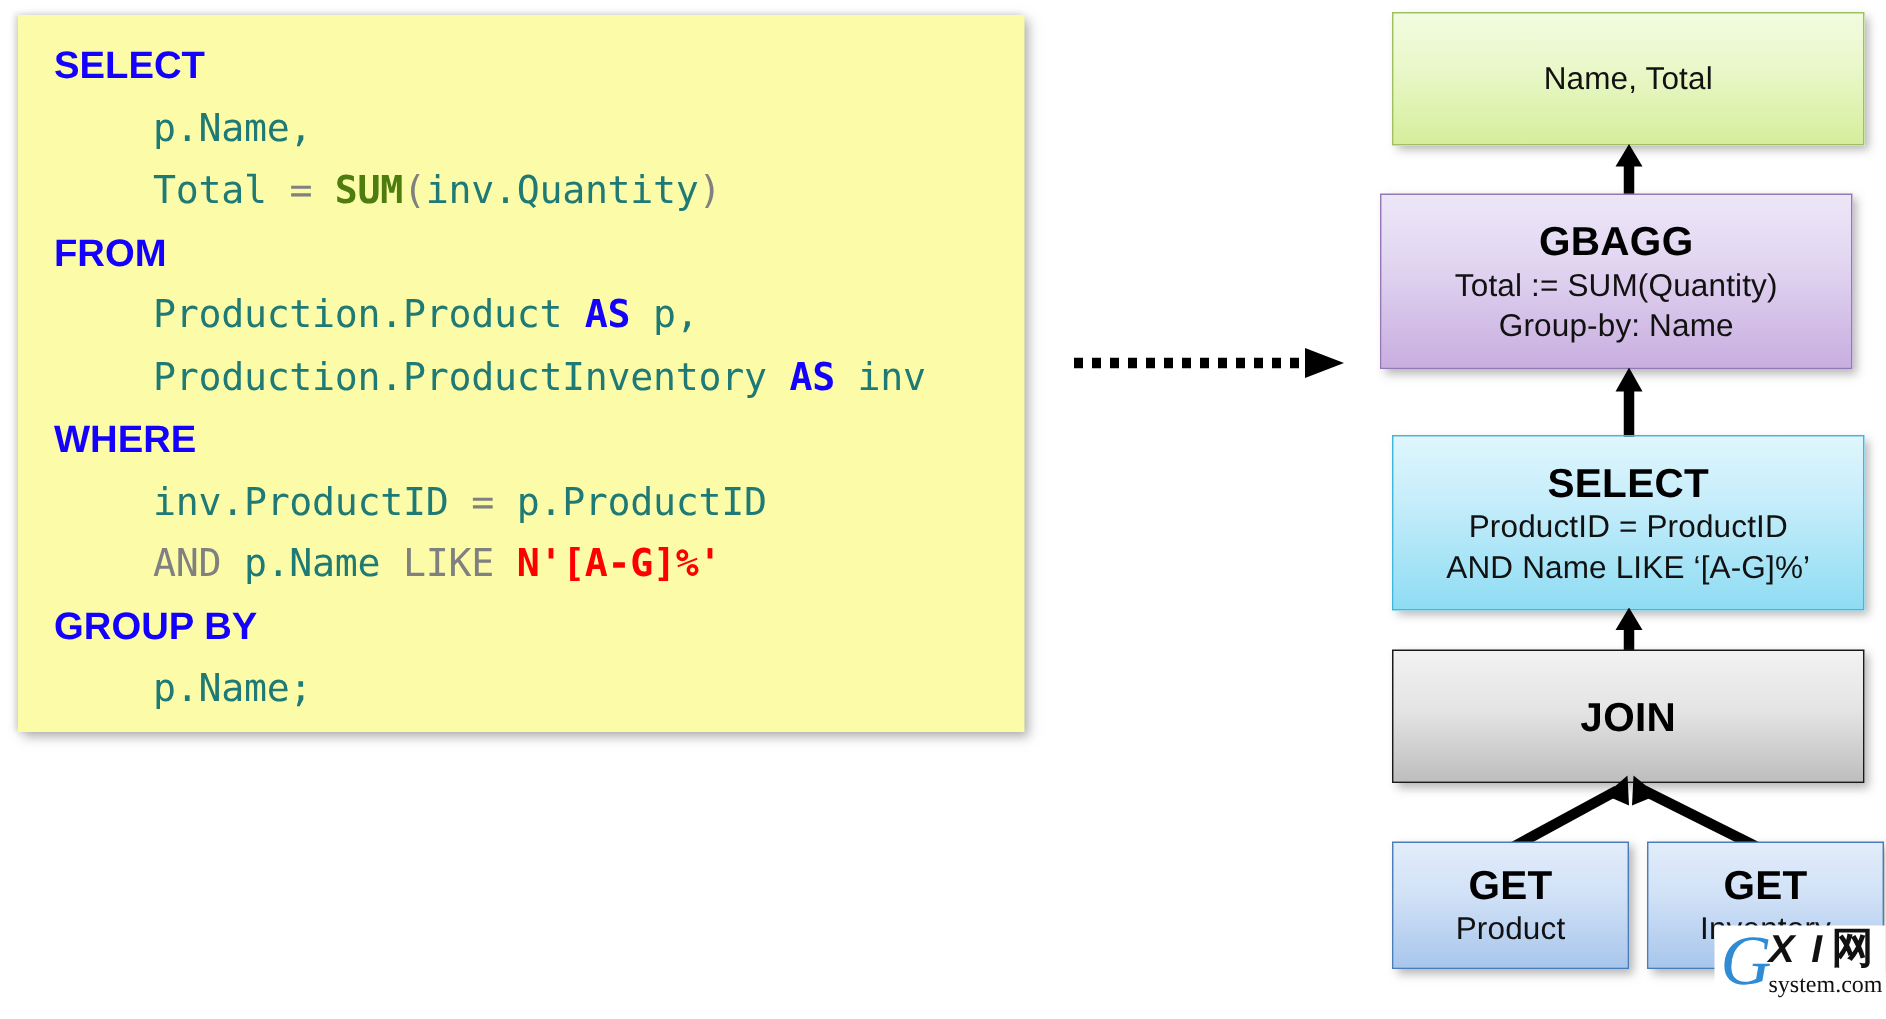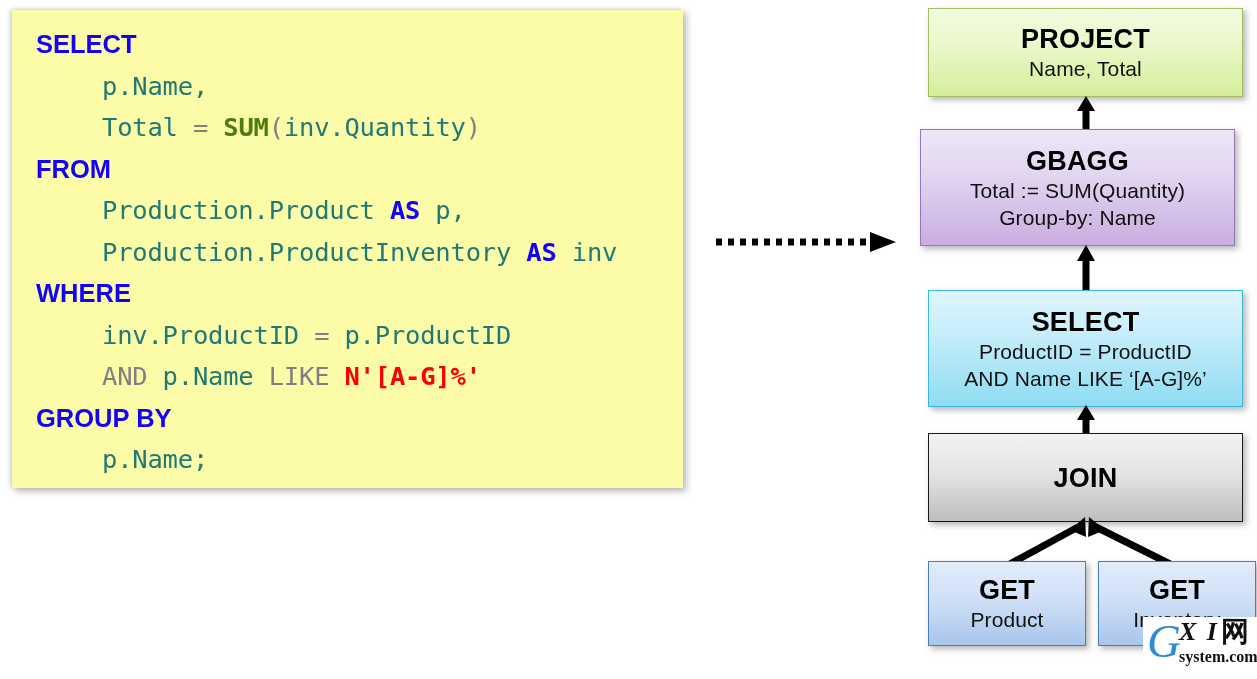--- a/index.html
+++ b/index.html
@@ -126,48 +126,47 @@
     overflow: hidden;
   }
   #wm-g {
     position: absolute; left: 4px; top: 1px;
     font-family: "Liberation Serif", serif;
     font-size: 47px; font-style: italic; font-weight: normal;
     color: #2E8BD4; line-height: 47px;
   }
   #wm-xi {
     position: absolute; left: 36px; top: 2px;
-    font-family: Liberation Serif, serif;
+    font-family: Liberation Sans, sans-serif;
     font-size: 26px; font-style: italic; font-weight: bold;
     color: #111111; line-height: 26px; letter-spacing: 2px;
   }
   #wm-cjk {
     position: absolute; left: 78px; top: 0px;
     font-size: 28px; font-weight: bold; color: #111111; line-height: 30px;
   }
   #wm-domain {
     position: absolute; left: 36px; top: 31px;
     font-family: "Liberation Serif", serif;
-    font-size: 16px; font-weight: bold; color: #111111; line-height: 18px;
+    font-size: 16px; font-weight: normal; color: #111111; line-height: 18px;
   }
 </style>
 </head>
 <body>
 
 <div id="sql-panel">
   <div id="sql-code"><span class="sql-line"><span class="kw">SELECT</span></span><span class="sql-line"><span class="ind">    </span><span class="ident">p.Name,</span></span><span class="sql-line"><span class="ind">    </span><span class="ident">Total </span><span class="op">= </span><span class="fn">SUM</span><span class="op">(</span><span class="ident">inv.Quantity</span><span class="op">)</span></span><span class="sql-line"><span class="kw">FROM</span></span><span class="sql-line"><span class="ind">    </span><span class="ident">Production.Product </span><span class="kw2">AS</span><span class="ident"> p,</span></span><span class="sql-line"><span class="ind">    </span><span class="ident">Production.ProductInventory </span><span class="kw2">AS</span><span class="ident"> inv</span></span><span class="sql-line"><span class="kw">WHERE</span></span><span class="sql-line"><span class="ind">    </span><span class="ident">inv.ProductID </span><span class="op">= </span><span class="ident">p.ProductID</span></span><span class="sql-line"><span class="ind">    </span><span class="op">AND </span><span class="ident">p.Name </span><span class="op">LIKE </span><span class="str">N'[A-G]%'</span></span><span class="sql-line"><span class="kw">GROUP BY</span></span><span class="sql-line"><span class="ind">    </span><span class="ident">p.Name;</span></span></div>
 </div>
 
 <svg id="flow-arrow" viewBox="0 0 186 28" xmlns="http://www.w3.org/2000/svg">
   <line x1="2" y1="14" x2="158" y2="14" stroke="#000000" stroke-width="7" stroke-dasharray="6 6" stroke-linecap="butt"></line>
   <polygon points="156,4 182,14 156,24" fill="#000000"></polygon>
 </svg>
 
 <div class="node" id="node-project">
-  <div class="node-title">PROJECT</div>
   <div class="node-sub">Name, Total</div>
 </div>
 
 <svg class="tree-arrow" id="arrow-gbagg-project" viewBox="0 0 52 36" xmlns="http://www.w3.org/2000/svg">
   <line x1="26" y1="36" x2="26" y2="10" stroke="#000000" stroke-width="7"></line>
   <polygon points="26,0 35,15 17,15" fill="#000000"></polygon>
 </svg>
 
 <div class="node" id="node-gbagg">
   <div class="node-title">GBAGG</div>

